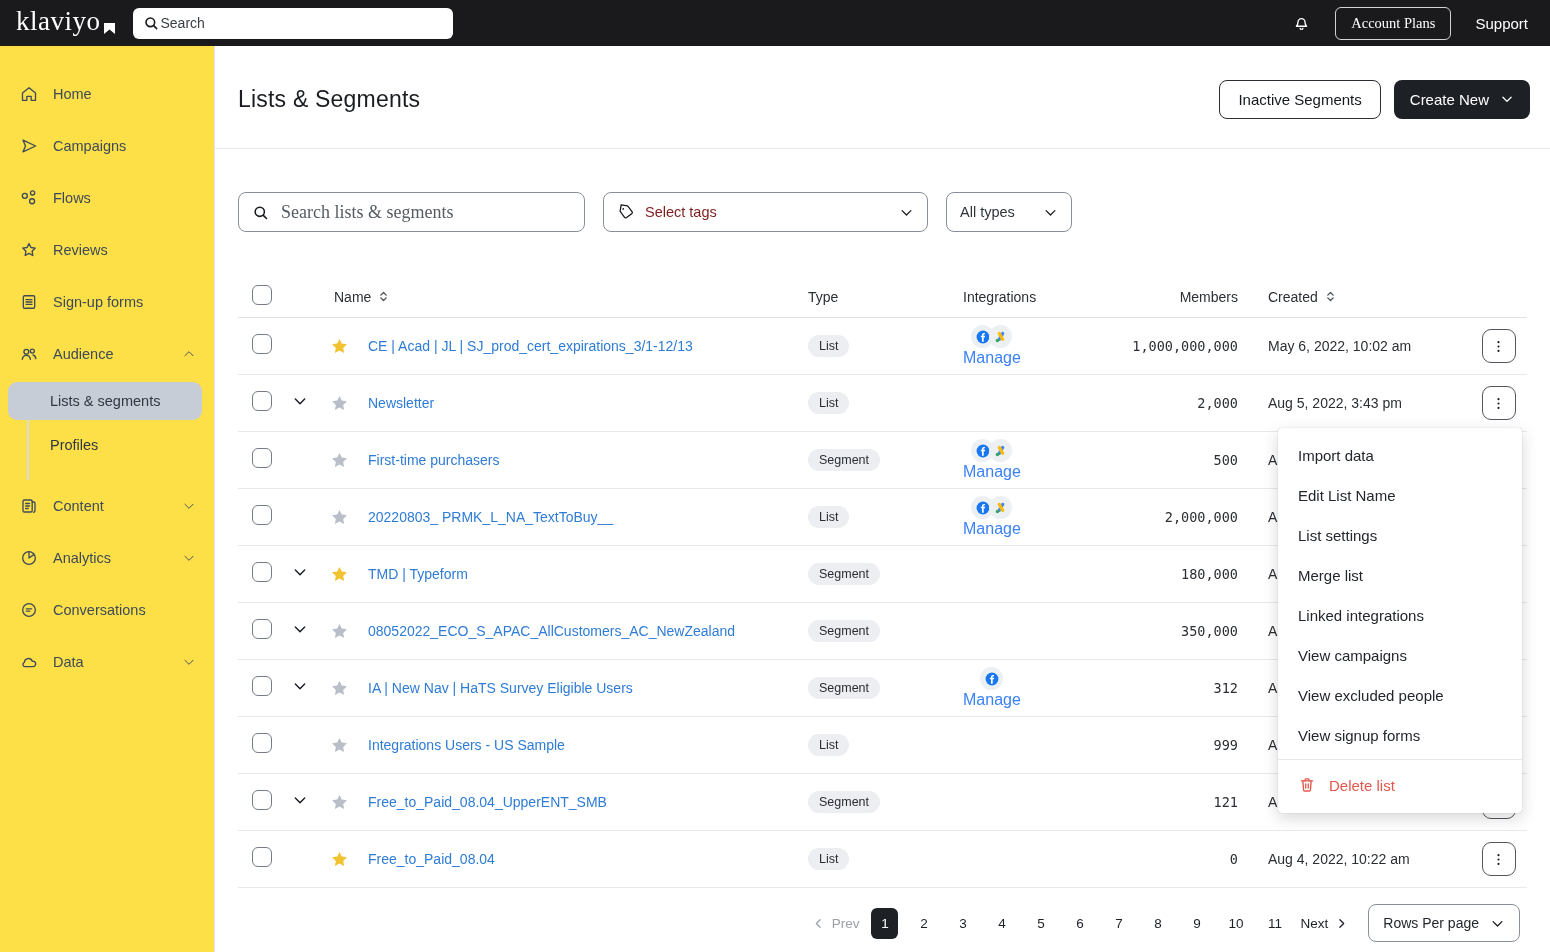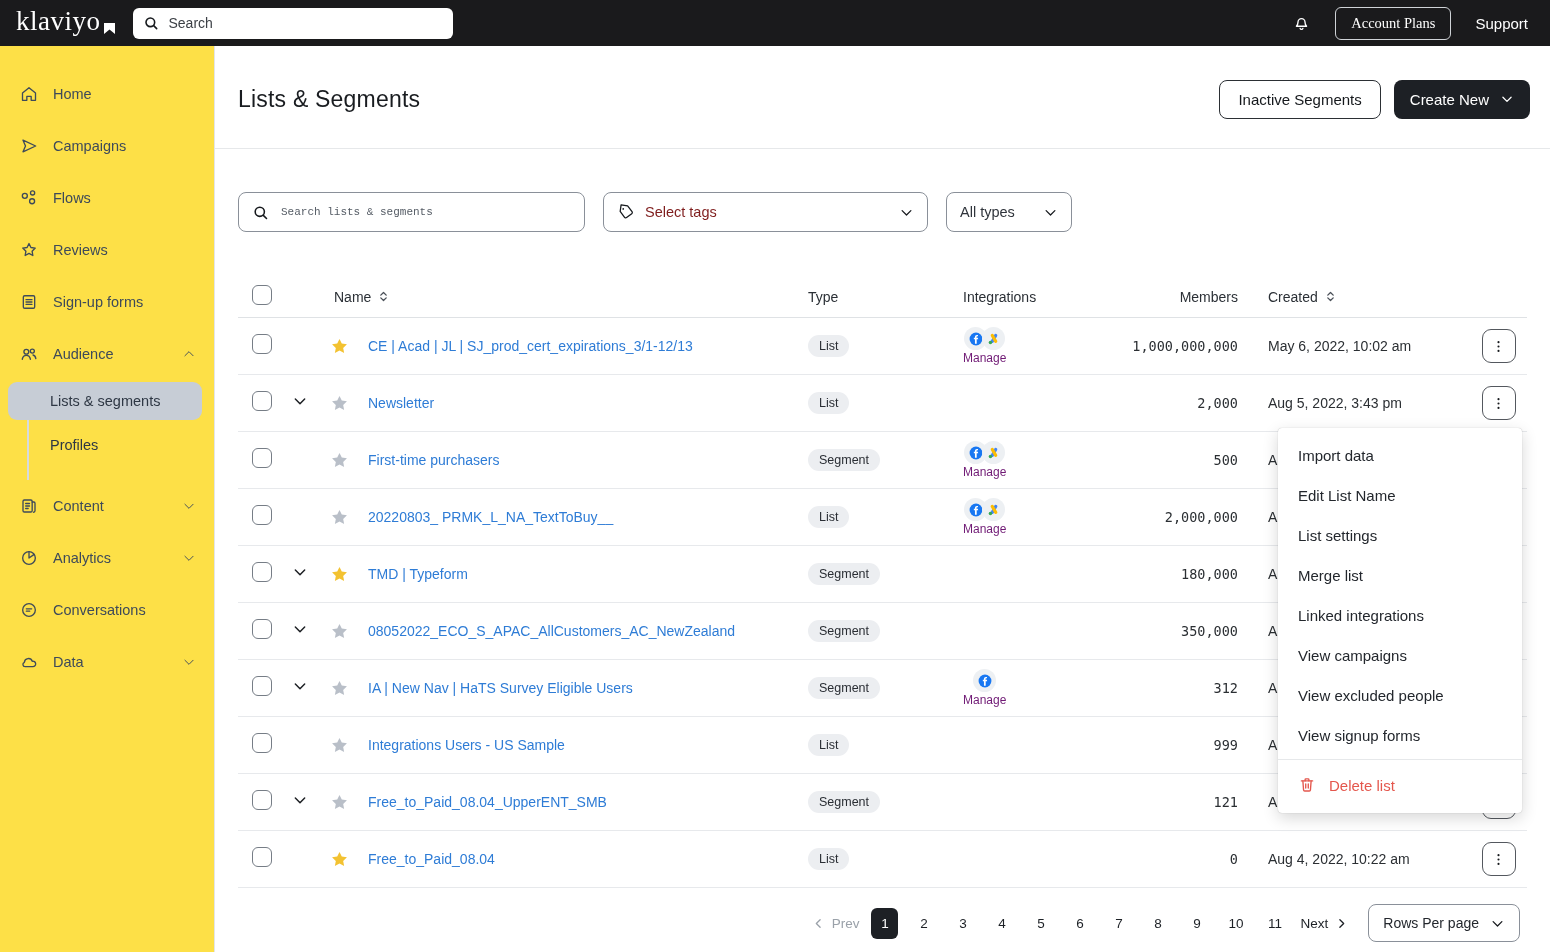--- a/index.html
+++ b/index.html
@@ -9,21 +9,21 @@
     background:#fff; color:#1f2329;
     font-family:"Liberation Sans", sans-serif;
   }
   
   .topbar { position:absolute; top:0; left:0; right:0; height:46px; background:#1a1a1c;
             display:flex; align-items:center; color:#fff; z-index:10; }
   .logo { font-family:"Liberation Serif", serif; font-size:27px; margin-left:16px;
           display:flex; align-items:flex-start; letter-spacing:.5px; cursor:pointer; }
   .logo-flag { margin:4px 0 0 3px; }
   .search-wrap { margin-left:18px; width:320px; height:31px; background:#fff; border-radius:6px;
-                 display:flex; align-items:center; padding:0 10px; gap:8px; color:#222; }
+                 display:flex; align-items:center; padding:0 10px; gap:0; color:#222; }
   .search-wrap input { border:none; outline:none; font-size:14px; width:100%; color:#222; background:transparent; }
   .search-wrap input::placeholder { color:#3c4046; }
   .topbar-right { margin-left:auto; display:flex; align-items:center; gap:24px; margin-right:22px; }
   .icon-btn { background:none; border:none; padding:0; cursor:pointer; display:flex; align-items:center; }
   .btn-outline-light { border:1.5px solid #cfd3d7; border-radius:6px; background:transparent; color:#fff;
                        font-size:14.5px; padding:7px 15px; font-family:Liberation Serif, serif; cursor:pointer; }
   .support-link { font-size:15px; color:#fff; cursor:pointer; }
 
   
   .sidebar { position:absolute; top:46px; left:0; width:215px; bottom:0; background:#fde047;
@@ -45,21 +45,21 @@
   .head-actions { margin-left:auto; display:flex; gap:13px; }
   .btn-outline { border:1px solid #2b2f34; background:#fff; border-radius:8px; font-size:15px;
                  padding:0 18px; height:39px; color:#15181c; font-family:inherit; cursor:pointer; }
   .btn-dark { background:#1d2025; color:#fff; border-radius:8px; font-size:15px; padding:0 16px; height:39px;
               display:flex; align-items:center; gap:11px; border:none; font-family:inherit; cursor:pointer; }
   .head-divider { height:1px; background:#e6e8ea; margin-top:29px; }
 
   .filters { display:flex; gap:18px; margin:43px 0 0 23px; }
   .filter-box { height:40px; border:1px solid #8a9099; border-radius:8px; display:flex; align-items:center;
                 padding:0 13px; gap:10px; font-size:14.5px; color:#2f343b; background:#fff; cursor:pointer; }
-  .filter-box input { border:none; outline:none; font-size:11px; width:100%; font-family:Liberation Mono, monospace; }
+  .filter-box input { border:none; outline:none; font-size:18px; width:100%; font-family:Liberation Serif, serif; }
   .filter-box input::placeholder { color:#555c65; }
   .f-search { width:347px; }
   .f-tags { width:325px; }
   .f-tags .f-label { flex:1; color:#7f1d1d; }
   .f-types { width:126px; }
   .f-types .f-label { flex:1; }
 
   
   .table { margin:44px 23px 0 23px; --cols:44px 36px 42px 440px 155px 150px 135px 230px 57px; }
   .thead { display:grid; grid-template-columns:var(--cols); align-items:center; height:42px;
@@ -81,21 +81,21 @@
   .name-link { grid-column:4; padding-left:8px; color:#2e7cd6; font-size:14px; text-decoration:none; cursor:pointer;
                white-space:nowrap; overflow:hidden; text-overflow:ellipsis; }
   .cell-type { padding-left:8px; }
   .badge { background:#eceef1; border-radius:11px; padding:4px 11px; font-size:12.5px; color:#2a2e34; display:inline-block; }
   .cell-int { padding-left:8px; display:flex; }
   .int-group { display:inline-flex; flex-direction:column; align-items:center; cursor:pointer; }
   .int-icons { display:flex; }
   .int-chip { width:23px; height:23px; border-radius:50%; background:#edf0f3; display:flex;
               align-items:center; justify-content:center; }
   .int-chip + .int-chip { margin-left:-5px; }
-  .manage { color:#701a75; font-size:12px; margin-top:1px; }
+  .manage { color:#3b82f6; font-size:16px; margin-top:1px; }
   .cell-members { text-align:right; padding-right:2px; font-family:"DejaVu Sans Mono", monospace;
                   font-size:13.5px; color:#2b2f33; }
   .cell-created { padding-left:28px; font-size:14px; color:#2b2f33; white-space:nowrap; overflow:hidden; }
   .cell-kebab { display:flex; justify-content:center; }
   .kebab { width:34px; height:34px; border:1.4px solid #54585e; border-radius:9px; background:#fff;
            display:flex; align-items:center; justify-content:center; cursor:pointer; }
 
   
   .menu { position:absolute; left:1063px; top:382px; width:244px; background:#fff; border-radius:4px;
           box-shadow:0 0 1px rgba(0,0,0,.3), 0 5px 16px rgba(0,0,0,.16); padding:7px 0; z-index:8; }

